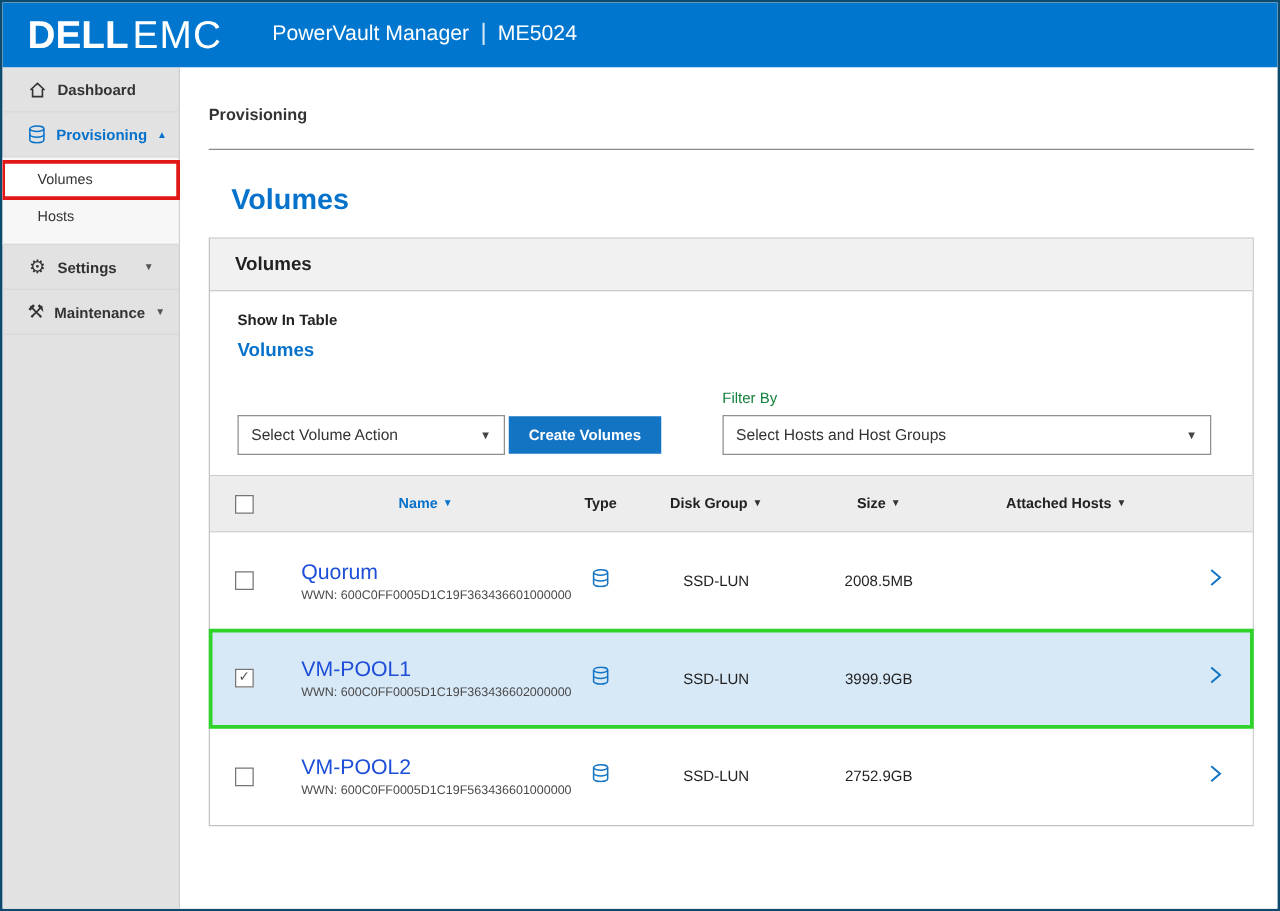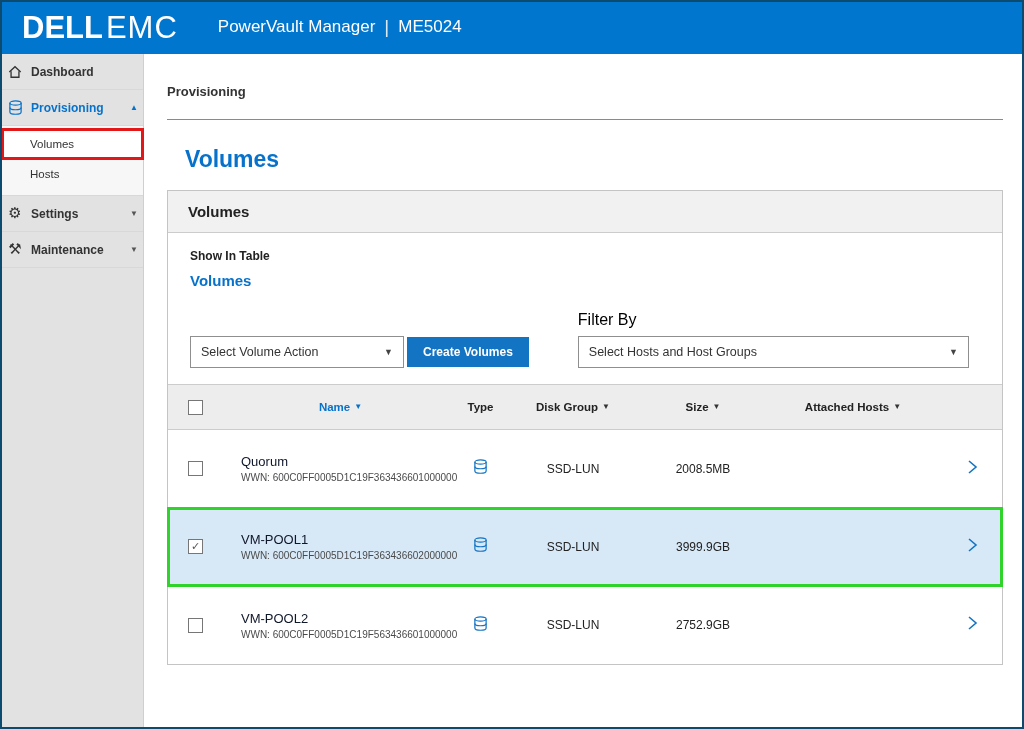--- a/index.html
+++ b/index.html
@@ -10,21 +10,21 @@
   
   .topbar{position:absolute;top:0;left:0;right:0;height:52px;background:#0076CE;display:flex;align-items:center;padding-left:20px;color:#fff}
   .logo{display:flex;align-items:baseline;cursor:pointer}
   .logo-dell{font-weight:bold;font-size:31px;letter-spacing:0}
   .logo-emc{font-weight:400;font-size:31px;margin-left:3px;letter-spacing:1px}
   .app-title{margin-left:40px;font-size:17px;display:flex;align-items:flex-start;gap:9px}
   .app-sep{font-weight:300;opacity:.85;font-size:19px;position:relative;top:-1px}
 
   
   .sidebar{position:absolute;top:52px;left:0;width:142px;bottom:0;background:#E2E2E2;border-right:1px solid #cfcfcf}
-  .nav-item{display:flex;align-items:center;gap:8px;height:36px;padding:0 5px;font-size:12px;font-weight:bold;color:#333;cursor:pointer;border-bottom:1px solid #d8d8d8}
+  .nav-item{display:flex;align-items:center;gap:8px;height:36px;padding:0 20px;font-size:12px;font-weight:bold;color:#333;cursor:pointer;border-bottom:1px solid #d8d8d8}
   .nav-item.active{color:#0672CB}
   .nav-caret{margin-left:auto;font-size:8px;color:#555}
   .nav-item.active .nav-caret{color:#0672CB}
   .nav-ic{display:flex;align-items:center;width:16px;justify-content:center}
   .glyph{font-size:15px;line-height:1;font-family:"DejaVu Sans",sans-serif}
   .submenu{background:#f7f7f7;padding:3px 0 6px;border-bottom:1px solid #d8d8d8}
   .sub-item{height:30px;display:flex;align-items:center;padding-left:28px;font-size:11.5px;color:#333;cursor:pointer}
   .sub-item.annotated-red{outline:3px solid #E21717;outline-offset:-2px;background:#fff}
 
   
@@ -44,35 +44,35 @@
 
   .panel-top{padding:16px 0 0 22px}
   .sit-label{font-size:12px;font-weight:bold;color:#222}
   .sit-value{margin-top:9px;font-size:15px;font-weight:bold;color:#0672CB;cursor:pointer;width:max-content}
   .controls{display:flex;align-items:flex-end;margin-top:22px;padding-bottom:16px}
   .dropdown{display:flex;align-items:center;justify-content:space-between;height:32px;border:1px solid #8f8f8f;background:#fff;font-size:12.5px;color:#333;padding:0 10px;font-family:inherit;cursor:pointer}
   .dd-caret{font-size:9px;color:#444;margin-left:10px}
   .dd-action{width:214px}
   .primary{margin-left:3px;height:30px;margin-bottom:1px;padding:0 16px;background:#1474C4;border:none;color:#fff;font-size:12px;font-weight:bold;font-family:inherit;cursor:pointer}
   .filter-group{margin-left:49px}
-  .filter-label{font-size:16px;color:#000000;margin-bottom:7px}
+  .filter-label{font-size:12px;color:#15803d;margin-bottom:7px}
   .dd-filter{width:391px}
 
   
   .table{border-top:1px solid #ccc}
   .thead,.trow{display:grid;grid-template-columns:55px 235px 45px 140px 120px 180px 1fr;align-items:center}
   .thead{height:45px;background:#EDEDED;border-bottom:1px solid #ccc;font-size:11.5px;font-weight:bold;color:#222}
   .thead .cell{display:flex;justify-content:center;align-items:center}
   .trow{height:78px;border-bottom:1px solid #ddd;background:#fff}
   .trow:last-child{border-bottom:none}
   .trow.selected{background:#D7E8F7;outline:3px solid #2FD32A;outline-offset:-2px;position:relative;z-index:2}
   .c-check{display:flex;justify-content:center;align-items:center}
   .checkbox{width:15px;height:15px;border:1.5px solid #767676;background:#fff;display:flex;align-items:center;justify-content:center;font-size:11px;color:#555;cursor:pointer;line-height:1}
   .c-name{padding-left:18px}
-  .vol-name{font-size:13px;color:#0f172a}
+  .vol-name{font-size:17px;color:#1d4ed8}
   .vol-wwn{font-size:10px;color:#4a4a4a;margin-top:3px}
   .c-type,.c-dg,.c-size,.c-hosts,.c-chev{display:flex;justify-content:center;align-items:center}
   .c-dg,.c-size{font-size:12px;color:#222}
   .sort{font-size:8px;margin-left:4px;color:#333;position:relative;top:-1px}
   .th-blue{color:#0672CB}
   .th-blue .sort{color:#0672CB}
   .c-chev{cursor:pointer}
 </style>
 </head>
 <body>

